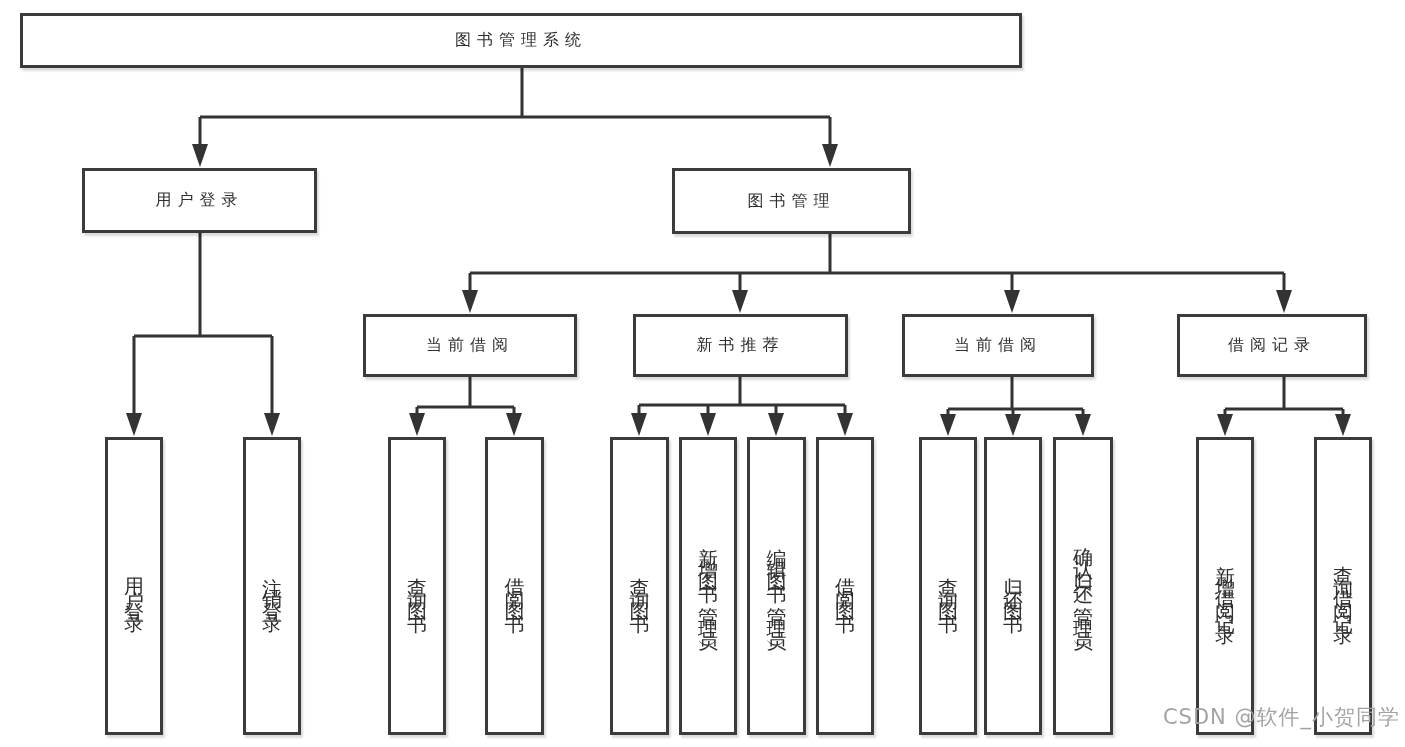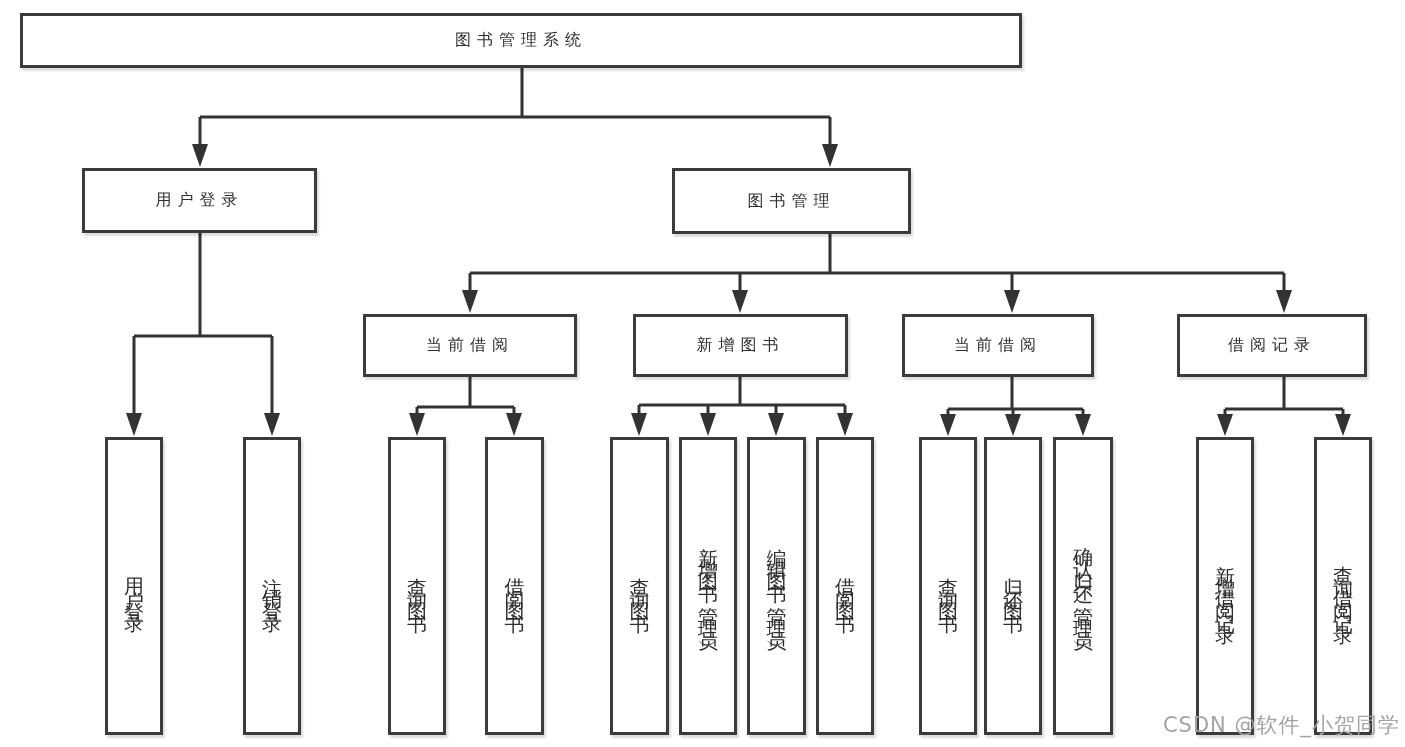--- a/index.html
+++ b/index.html
@@ -17,21 +17,21 @@
     position:absolute; background:#ffffff;
     border:3px solid var(--border,#3b3b3b);
     display:flex; align-items:center; justify-content:center;
     color:var(--text,#2f2f2f);
     box-shadow:2px 3px 2px rgba(0,0,0,0.14);
   }
   .h .lbl { font-size:16px; letter-spacing:6px; white-space:nowrap; }
   .v { writing-mode:vertical-rl; text-orientation:mixed; }
   .v .lbl { font-size:20px; letter-spacing:12px; line-height:1.05; white-space:nowrap; }
   .watermark {
-    position:absolute; right:5px; bottom:8px;
+    position:absolute; right:5px; bottom:16px;
     font-size:21px; color:var(--wm,#a3a3a3); letter-spacing:1px;
   }
 </style>
 </head>
 <body>
 
 <div id="canvas">
 
   <svg class="connectors" viewBox="0 0 1405 747">
     <g>
@@ -84,21 +84,21 @@
     <span class="lbl">用户登录</span>
   </div>
   <div class="box h" style="left:672px;top:168px;width:239px;height:66px">
     <span class="lbl">图书管理</span>
   </div>
 
   <div class="box h" style="left:363px;top:314px;width:214px;height:63px">
     <span class="lbl">当前借阅</span>
   </div>
   <div class="box h" style="left:633px;top:314px;width:215px;height:63px">
-    <span class="lbl">新增图书</span>
+    <span class="lbl">新书推荐</span>
   </div>
   <div class="box h" style="left:902px;top:314px;width:192px;height:63px">
     <span class="lbl">当前借阅</span>
   </div>
   <div class="box h" style="left:1177px;top:314px;width:190px;height:63px">
     <span class="lbl">借阅记录</span>
   </div>
 
   <div class="box v" style="left:105px;top:437px;width:58px;height:298px">
     <span class="lbl">用户登录</span>

